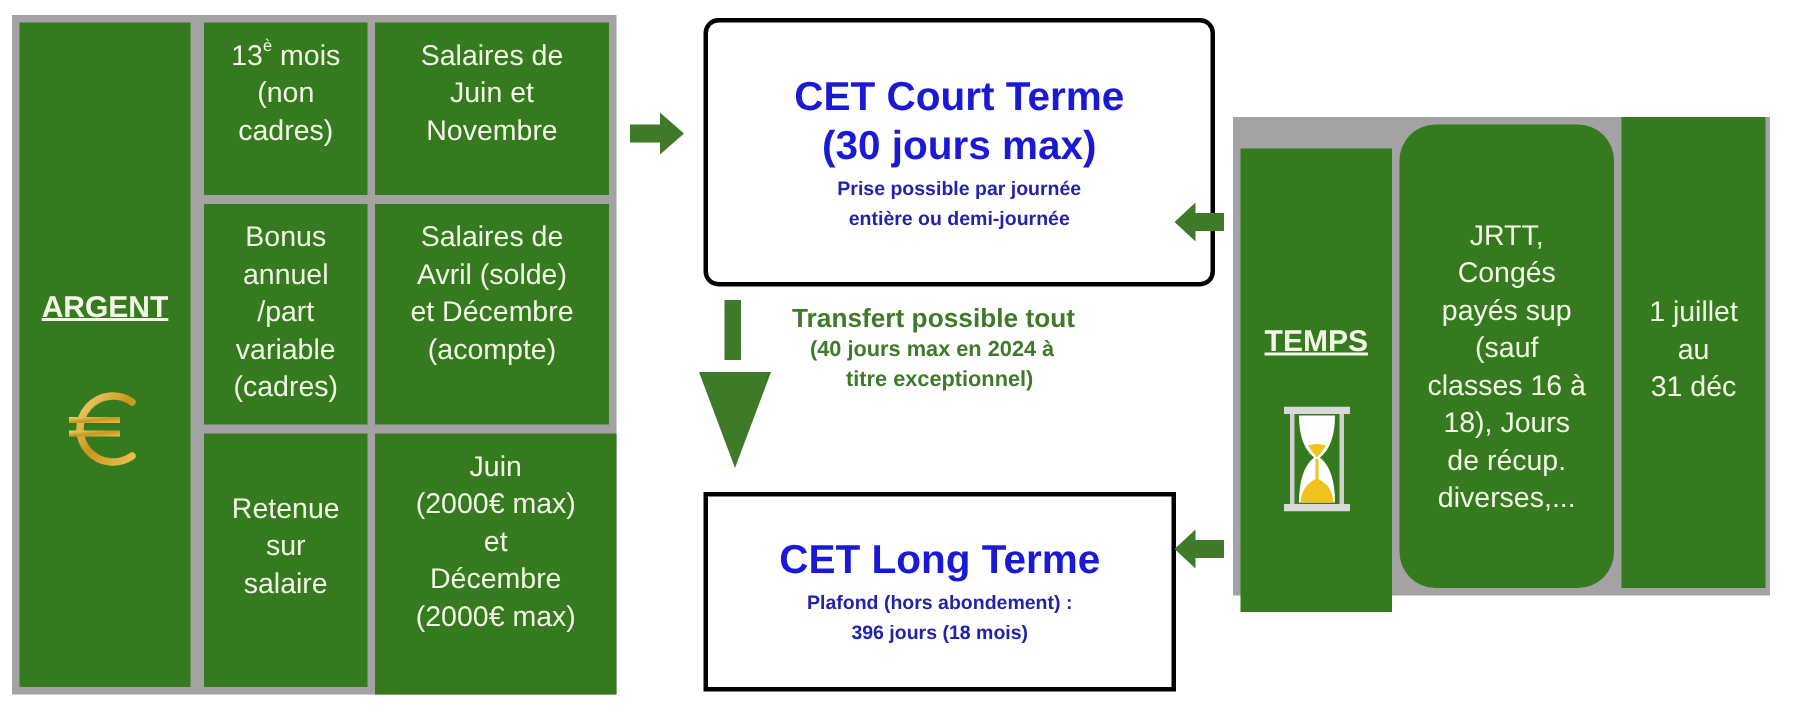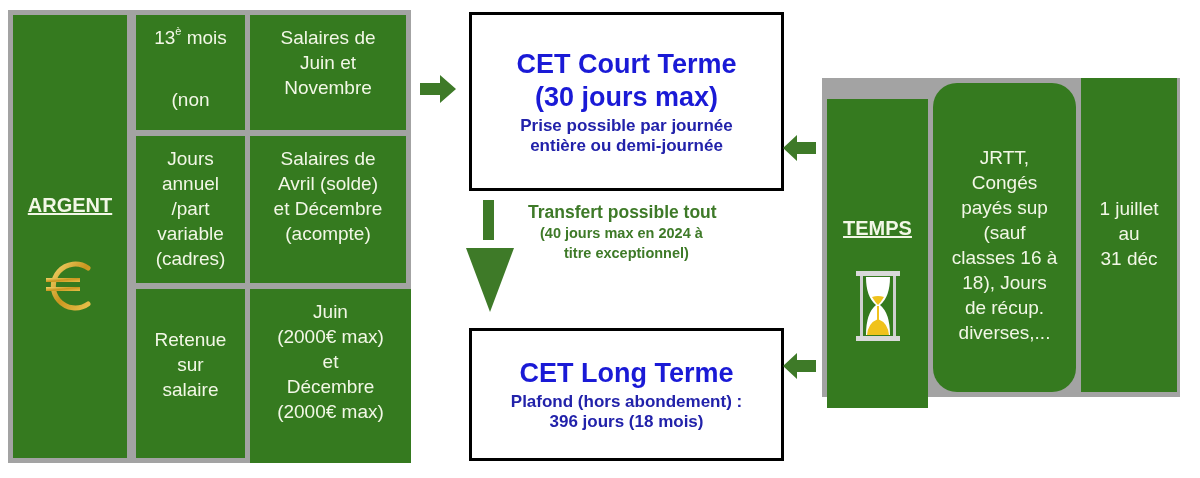--- a/index.html
+++ b/index.html
@@ -6,21 +6,21 @@
   body { width:1200px; height:478px; background:#ffffff; position:relative; overflow:hidden;
          font-family:"Liberation Sans", "DejaVu Sans", sans-serif; }
   .abs { position:absolute; }
   .cell { position:absolute; background:#357a1f; color:#f2f7e6; display:flex; flex-direction:column;
           align-items:center; text-align:center; font-size:19px; line-height:25px; box-sizing:border-box; }
   .gridbg { position:absolute; background:#a3a3a3; }
   .hdr { font-weight:bold; text-decoration:underline; font-size:20px; }
   .box { position:absolute; border:3px solid #000; background:#fff; box-sizing:border-box;
          display:flex; flex-direction:column; align-items:center; justify-content:center; text-align:center; }
   .blue-title { color:#1a1ad6; font-weight:bold; font-size:27px; line-height:33px; }
-  .blue-sub { color:#2222aa; font-weight:bold; font-size:17px; line-height:20px; }
+  .blue-sub { color:#2222aa; font-weight:bold; font-size:13px; line-height:20px; }
   .green-text { color:#3e7a28; font-weight:bold; }
   sup { font-size:11px; vertical-align:top; line-height:12px; }
 </style>
 </head>
 <body>
 
 <div class="gridbg" style="left:8px;top:10px;width:403px;height:453px;"></div>
 
 <div class="cell" style="left:13px;top:15px;width:114px;height:443px;text-align:center;">
   <div class="hdr" style="margin-top:178px;">ARGENT</div>
@@ -31,33 +31,33 @@
           <stop offset="0.5" stop-color="#c9961f"></stop>
           <stop offset="1" stop-color="#e8c04a"></stop>
         </linearGradient>
       </defs>
     <path d="M48 12 A22 22 0 1 0 48 48" fill="none" stroke="url(#gold)" stroke-width="5" stroke-linecap="round"></path>
     <rect x="6" y="22" width="34" height="4" fill="url(#gold)"></rect>
     <rect x="6" y="31" width="34" height="4" fill="url(#gold)"></rect>
   </svg>
 </div>
 
-<div class="cell" style="left:136px;top:15px;width:109px;height:115px;padding-top:10px;gap:37px;">
+<div class="cell" style="left:136px;top:15px;width:109px;height:115px;padding-top:10px;">
   <div><span>13</span><sup>è</sup><span> mois</span></div>
   <div>(non</div>
   <div>cadres)</div>
 </div>
 <div class="cell" style="left:250px;top:15px;width:156px;height:115px;padding-top:10px;">
   <div>Salaires de</div>
   <div>Juin et</div>
   <div>Novembre</div>
 </div>
 
 <div class="cell" style="left:136px;top:136px;width:109px;height:147px;padding-top:10px;">
-  <div>Jours</div>
+  <div>Bonus</div>
   <div>annuel</div>
   <div>/part</div>
   <div>variable</div>
   <div>(cadres)</div>
 </div>
 <div class="cell" style="left:250px;top:136px;width:156px;height:147px;padding-top:10px;">
   <div>Salaires de</div>
   <div>Avril (solde)</div>
   <div>et Décembre</div>
   <div>(acompte)</div>
@@ -73,21 +73,21 @@
   <div>(2000€ max)</div>
   <div>et</div>
   <div>Décembre</div>
   <div>(2000€ max)</div>
 </div>
 
 <svg class="abs" style="left:420px;top:75px;" width="36" height="28" viewBox="0 0 36 28">
   <polygon points="0,8 20,8 20,0 36,14 20,28 20,20 0,20" fill="#3e7a28"></polygon>
 </svg>
 
-<div class="box" style="left:469px;top:12px;width:315px;height:179px;">
+<div class="box" style="left:469px;top:12px;width:341px;height:179px;border-radius:10px;">
   <div class="blue-title">CET Court Terme</div>
   <div class="blue-title">(30 jours max)</div>
   <div class="blue-sub" style="margin-top:2px;">Prise possible par journée</div>
   <div class="blue-sub">entière ou demi-journée</div>
 </div>
 
 <svg class="abs" style="left:466px;top:200px;" width="48" height="112" viewBox="0 0 48 112">
   <rect x="17" y="0" width="11" height="40" fill="#3e7a28"></rect>
   <polygon points="0,48 48,48 24,112" fill="#3e7a28"></polygon>
 </svg>

